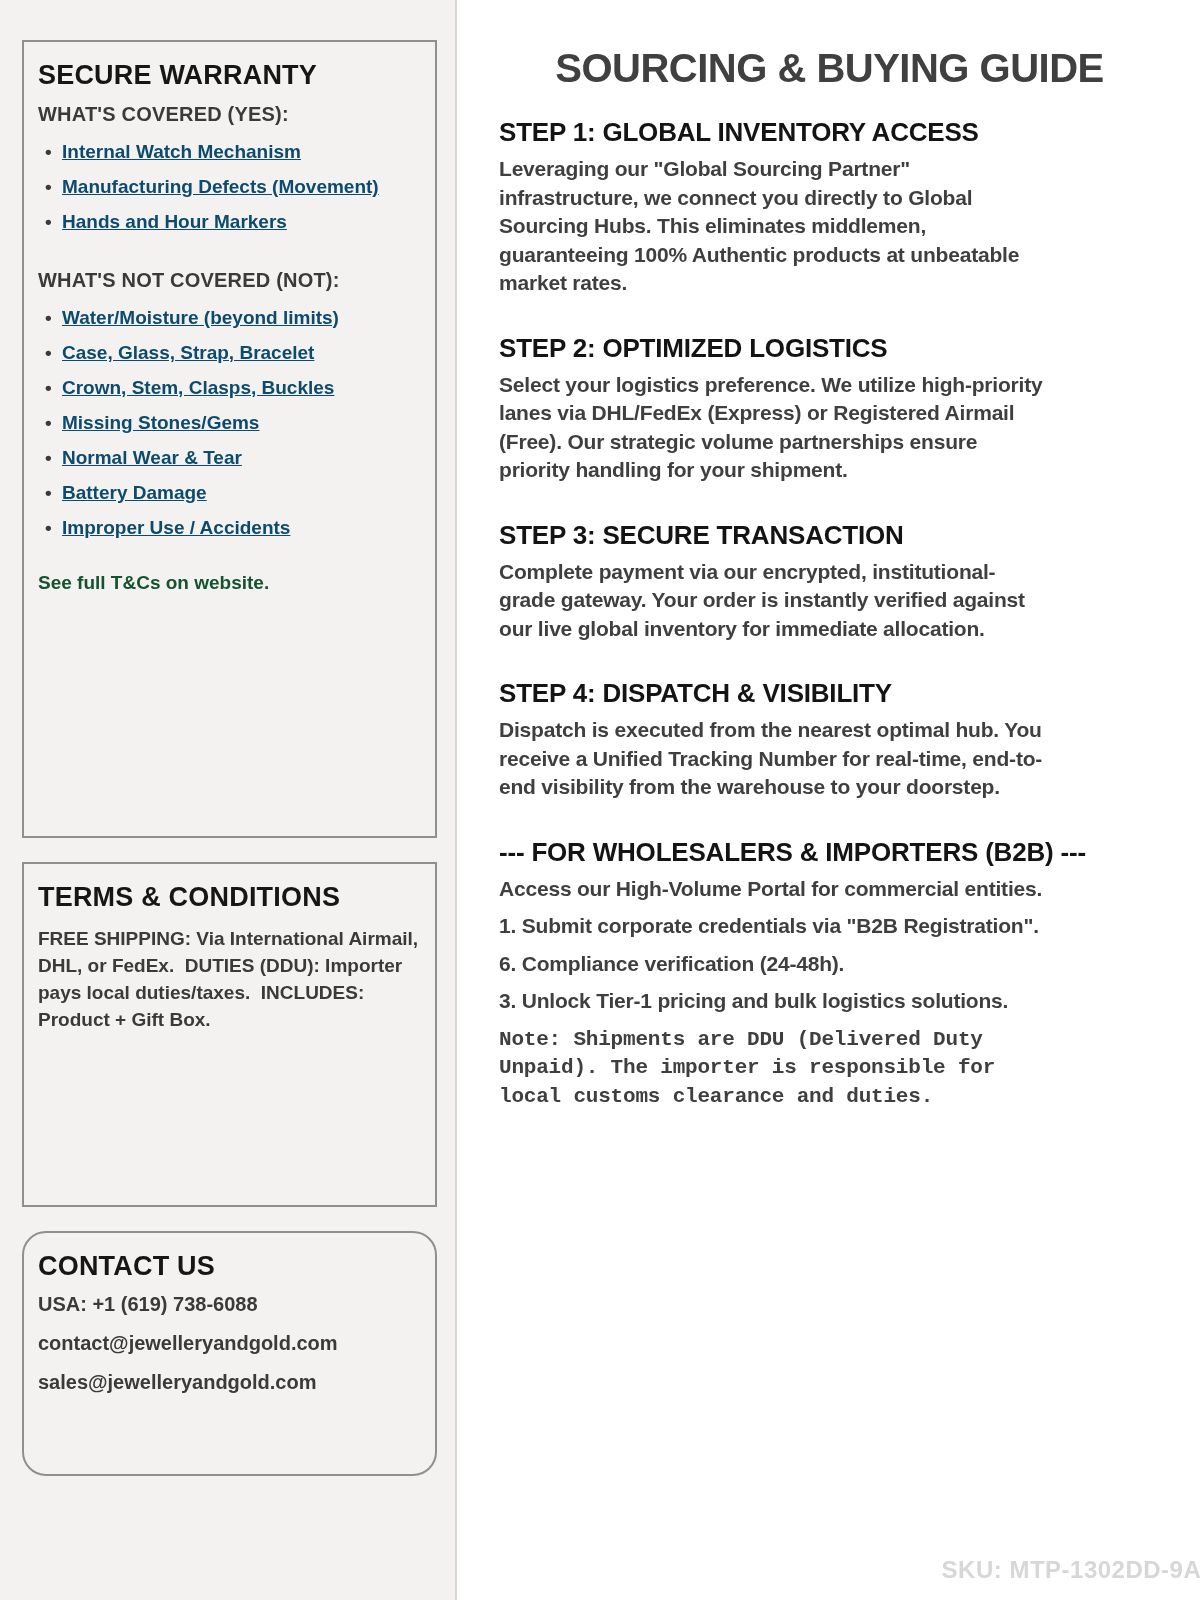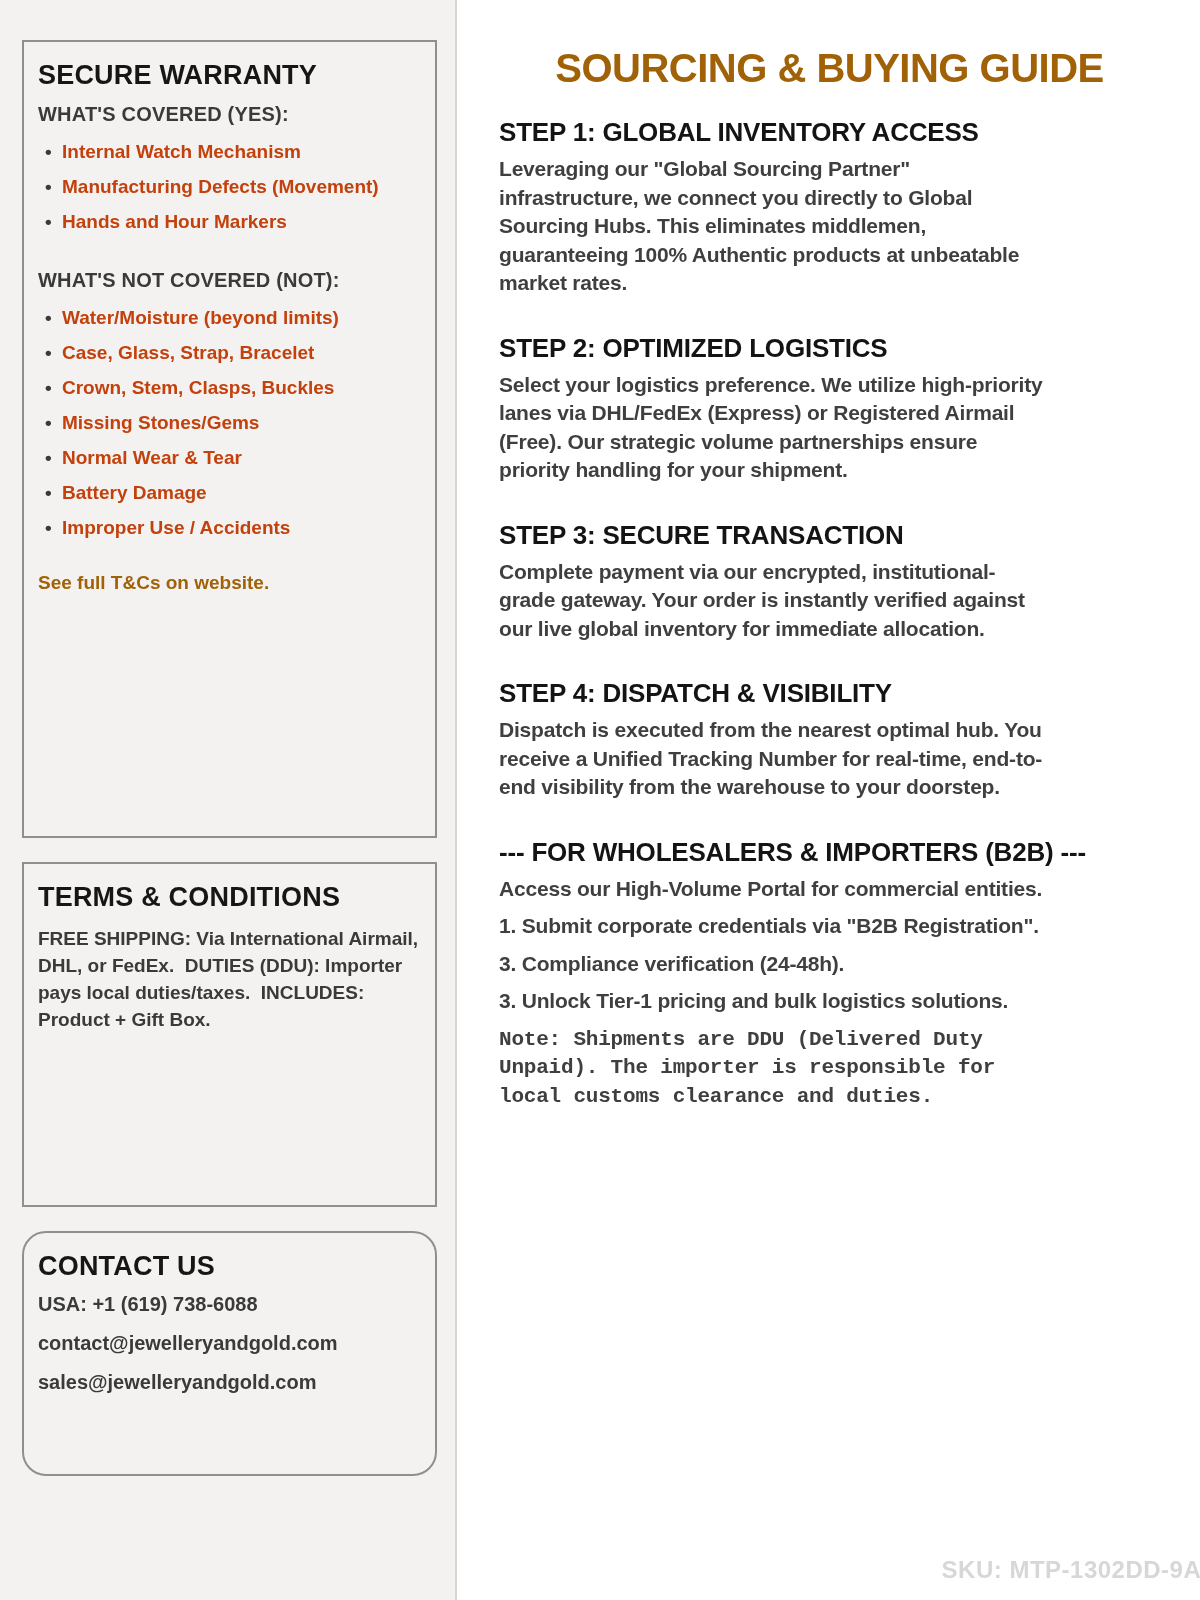--- a/index.html
+++ b/index.html
@@ -37,33 +37,34 @@
     margin-bottom:12px;
   }
   .panel h2 {
     font-size:20px; font-weight:700; color:#3a3a3a;
     margin-bottom:16px; letter-spacing:.2px;
   }
   .panel h2.second { margin-top:37px; }
   .panel ul { list-style:none; }
   .panel li {
     position:relative;
-    font-size:19px; font-weight:700; color:#c2410c;
+    font-size:19px; font-weight:700; color:#0c4a6e;
     line-height:20px;
     padding-left:24px;
     margin-bottom:15px;
+    text-decoration:underline;
   }
   .panel li::before {
     content:"•";
     position:absolute; left:7px; top:0;
     font-size:19px; color:#3a3a3a;
   }
   .footnote {
     margin-top:34px;
-    font-size:19px; font-weight:700; color:#a16207;
+    font-size:19px; font-weight:700; color:#14532d;
   }
   .terms-body {
     font-size:19px; font-weight:700; color:#3a3a3a;
     line-height:27px;
     white-space:pre-wrap;
   }
   .contact-line {
     font-size:20px; font-weight:700; color:#3a3a3a;
     line-height:20px;
     margin-bottom:19px;
@@ -71,21 +72,21 @@
 
   
   .main {
     position:absolute; left:457px; top:0;
     width:743px; height:1600px;
     background:#ffffff;
     padding:44px 40px 0 42px;
   }
   .guide-title {
     text-align:center;
-    font-size:40px; font-weight:800; color:#a16207;
+    font-size:40px; font-weight:800; color:#404040;
     letter-spacing:-.5px;
     line-height:48px;
     margin-bottom:24px;
   }
   .step h2 {
     font-size:26px; font-weight:700; color:#141414;
     letter-spacing:-.2px;
     line-height:32px;
     margin:34px 0 7px 0;
   }
@@ -167,19 +168,19 @@
 
   <section class="step">
     <h2>STEP 4: DISPATCH &amp; VISIBILITY</h2>
     <p>Dispatch is executed from the nearest optimal hub. You receive a Unified Tracking Number for real-time, end-to-end visibility from the warehouse to your doorstep.</p>
   </section>
 
   <section class="step">
     <h2>--- FOR WHOLESALERS &amp; IMPORTERS (B2B) ---</h2>
     <p>Access our High-Volume Portal for commercial entities.</p>
     <p>1. Submit corporate credentials via "B2B Registration".</p>
-    <p>3. Compliance verification (24-48h).</p>
+    <p>6. Compliance verification (24-48h).</p>
     <p>3. Unlock Tier-1 pricing and bulk logistics solutions.</p>
     <p class="note">Note: Shipments are DDU (Delivered Duty Unpaid). The importer is responsible for local customs clearance and duties.</p>
   </section>
 </main>
 
 <div class="sku">SKU: MTP-1302DD-9AV</div>
 
 </body></html>

